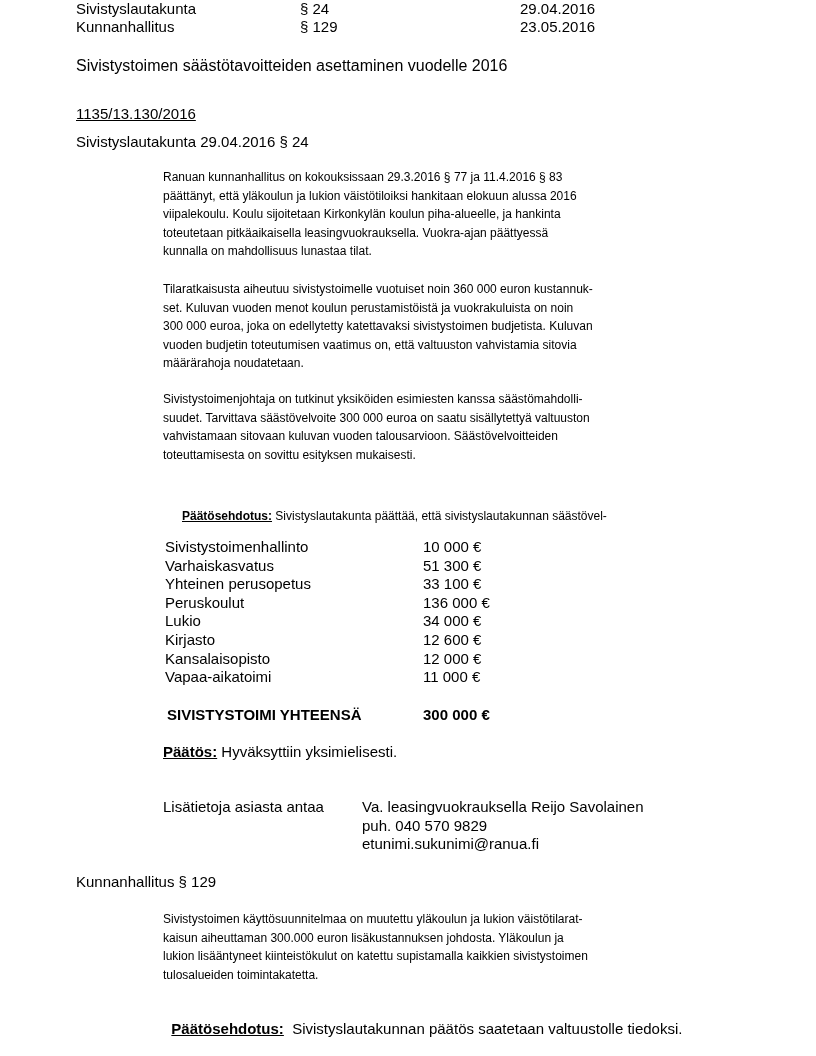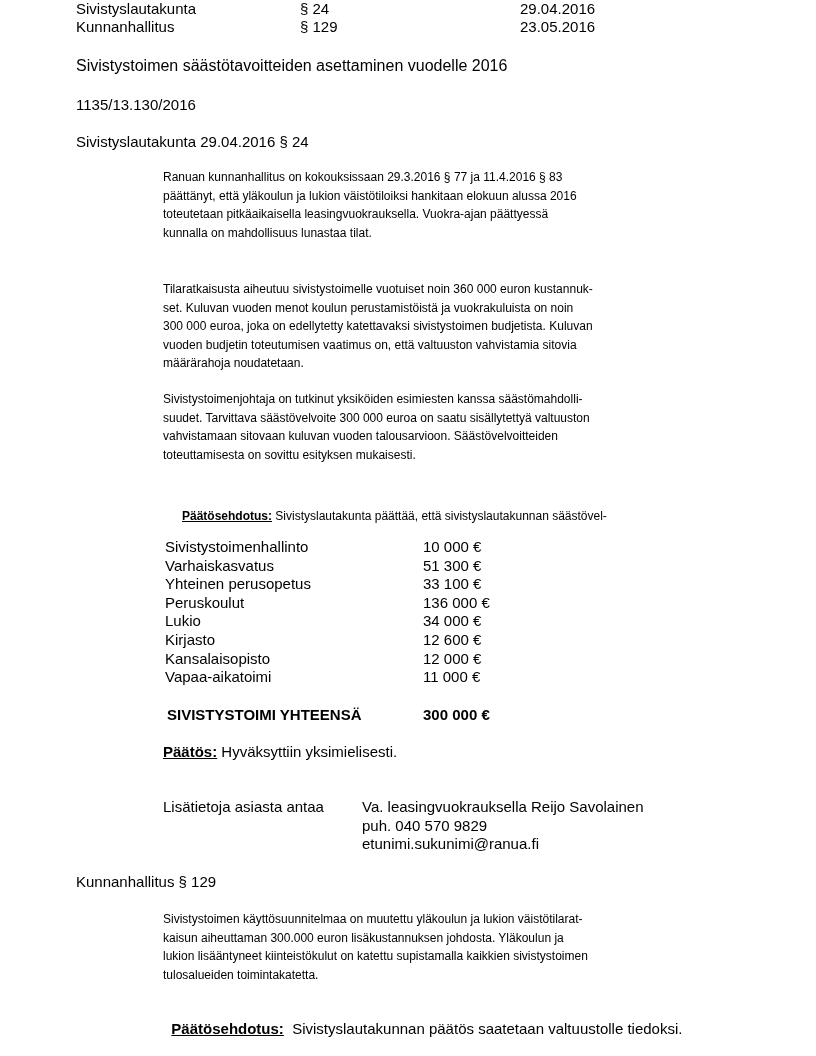--- a/index.html
+++ b/index.html
@@ -35,27 +35,28 @@
   <span style="left:444px;">29.04.2016</span>
 </div>
 <div class="hdr-row" style="top:18px;">
   <span style="left:0;">Kunnanhallitus</span>
   <span style="left:224px;">§ 129</span>
   <span style="left:444px;">23.05.2016</span>
 </div>
 
 <div class="abs title">Sivistystoimen säästötavoitteiden asettaminen vuodelle 2016</div>
 
-<div class="abs" style="left:76px; top:96px;">1135/13.130/2016</div>
+<div class="abs" style="left:76px; top:105px;text-decoration:underline;">1135/13.130/2016</div>
 
 <div class="abs" style="left:76px; top:133px;">Sivistyslautakunta 29.04.2016 § 24</div>
 
 <div class="para" style="top:168px;">
   <span class="line">Ranuan kunnanhallitus on kokouksissaan 29.3.2016 § 77 ja 11.4.2016 § 83</span>
   <span class="line">päättänyt, että yläkoulun ja lukion väistötiloiksi hankitaan elokuun alussa 2016</span>
+  <span class="line">viipalekoulu. Koulu sijoitetaan Kirkonkylän koulun piha-alueelle, ja hankinta</span>
   <span class="line">toteutetaan pitkäaikaisella leasingvuokrauksella. Vuokra-ajan päättyessä</span>
   <span class="line">kunnalla on mahdollisuus lunastaa tilat.</span>
 </div>
 
 <div class="para" style="top:280px;">
   <span class="line">Tilaratkaisusta aiheutuu sivistystoimelle vuotuiset noin 360 000 euron kustannuk-</span>
   <span class="line">set. Kuluvan vuoden menot koulun perustamistöistä ja vuokrakuluista on noin</span>
   <span class="line">300 000 euroa, joka on edellytetty katettavaksi sivistystoimen budjetista. Kuluvan</span>
   <span class="line">vuoden budjetin toteutumisen vaatimus on, että valtuuston vahvistamia sitovia</span>
   <span class="line">määrärahoja noudatetaan.</span>

